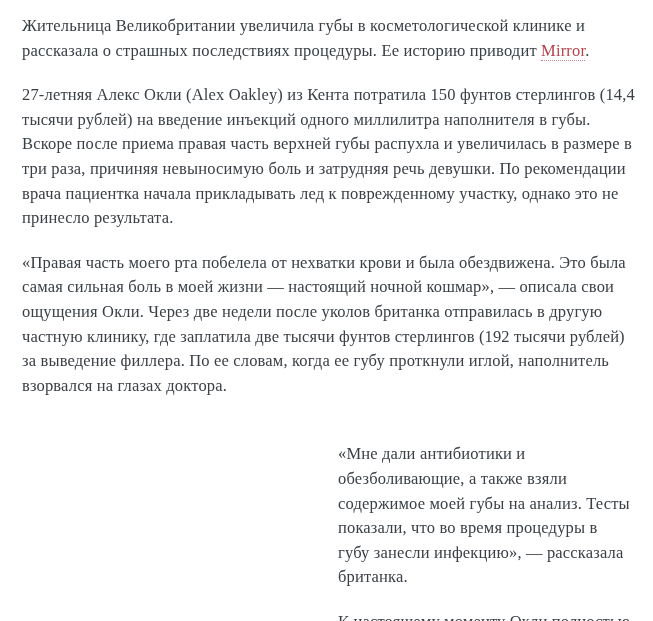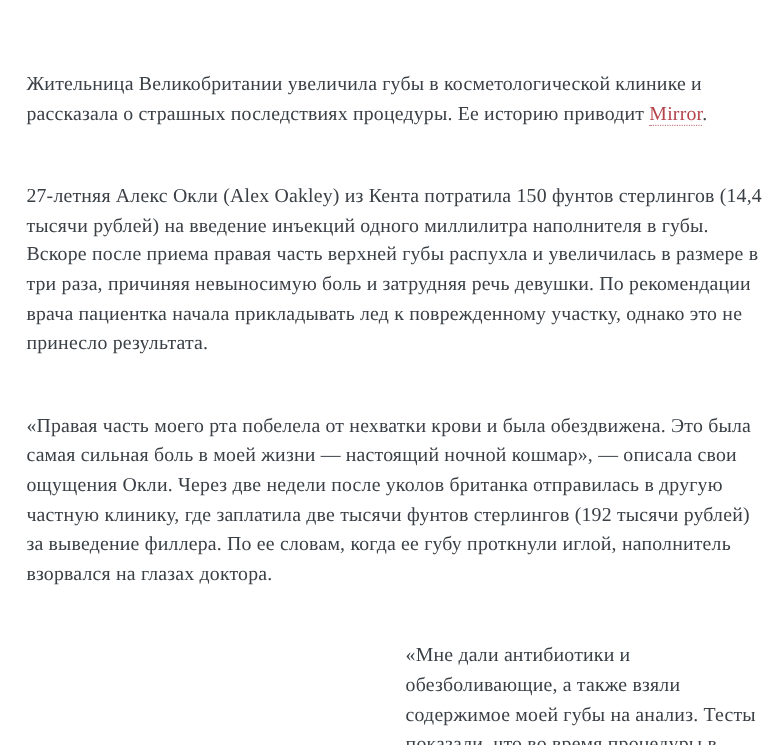--- a/index.html
+++ b/index.html
@@ -26,21 +26,20 @@
     font-size: 16.5px;
     line-height: 24.6px;
     margin: 0 0 20px 0;
     text-align: left;
     color: #3a4046;
     letter-spacing: 0.01em;
   }
 
   .para.wide {
     width: 614px;
-    margin-top: 44px;
   }
 
   
   .quote-block {
     margin-left: 316px;
     width: 294px;
   }
 
   .quote-block .para {
     width: 294px;

